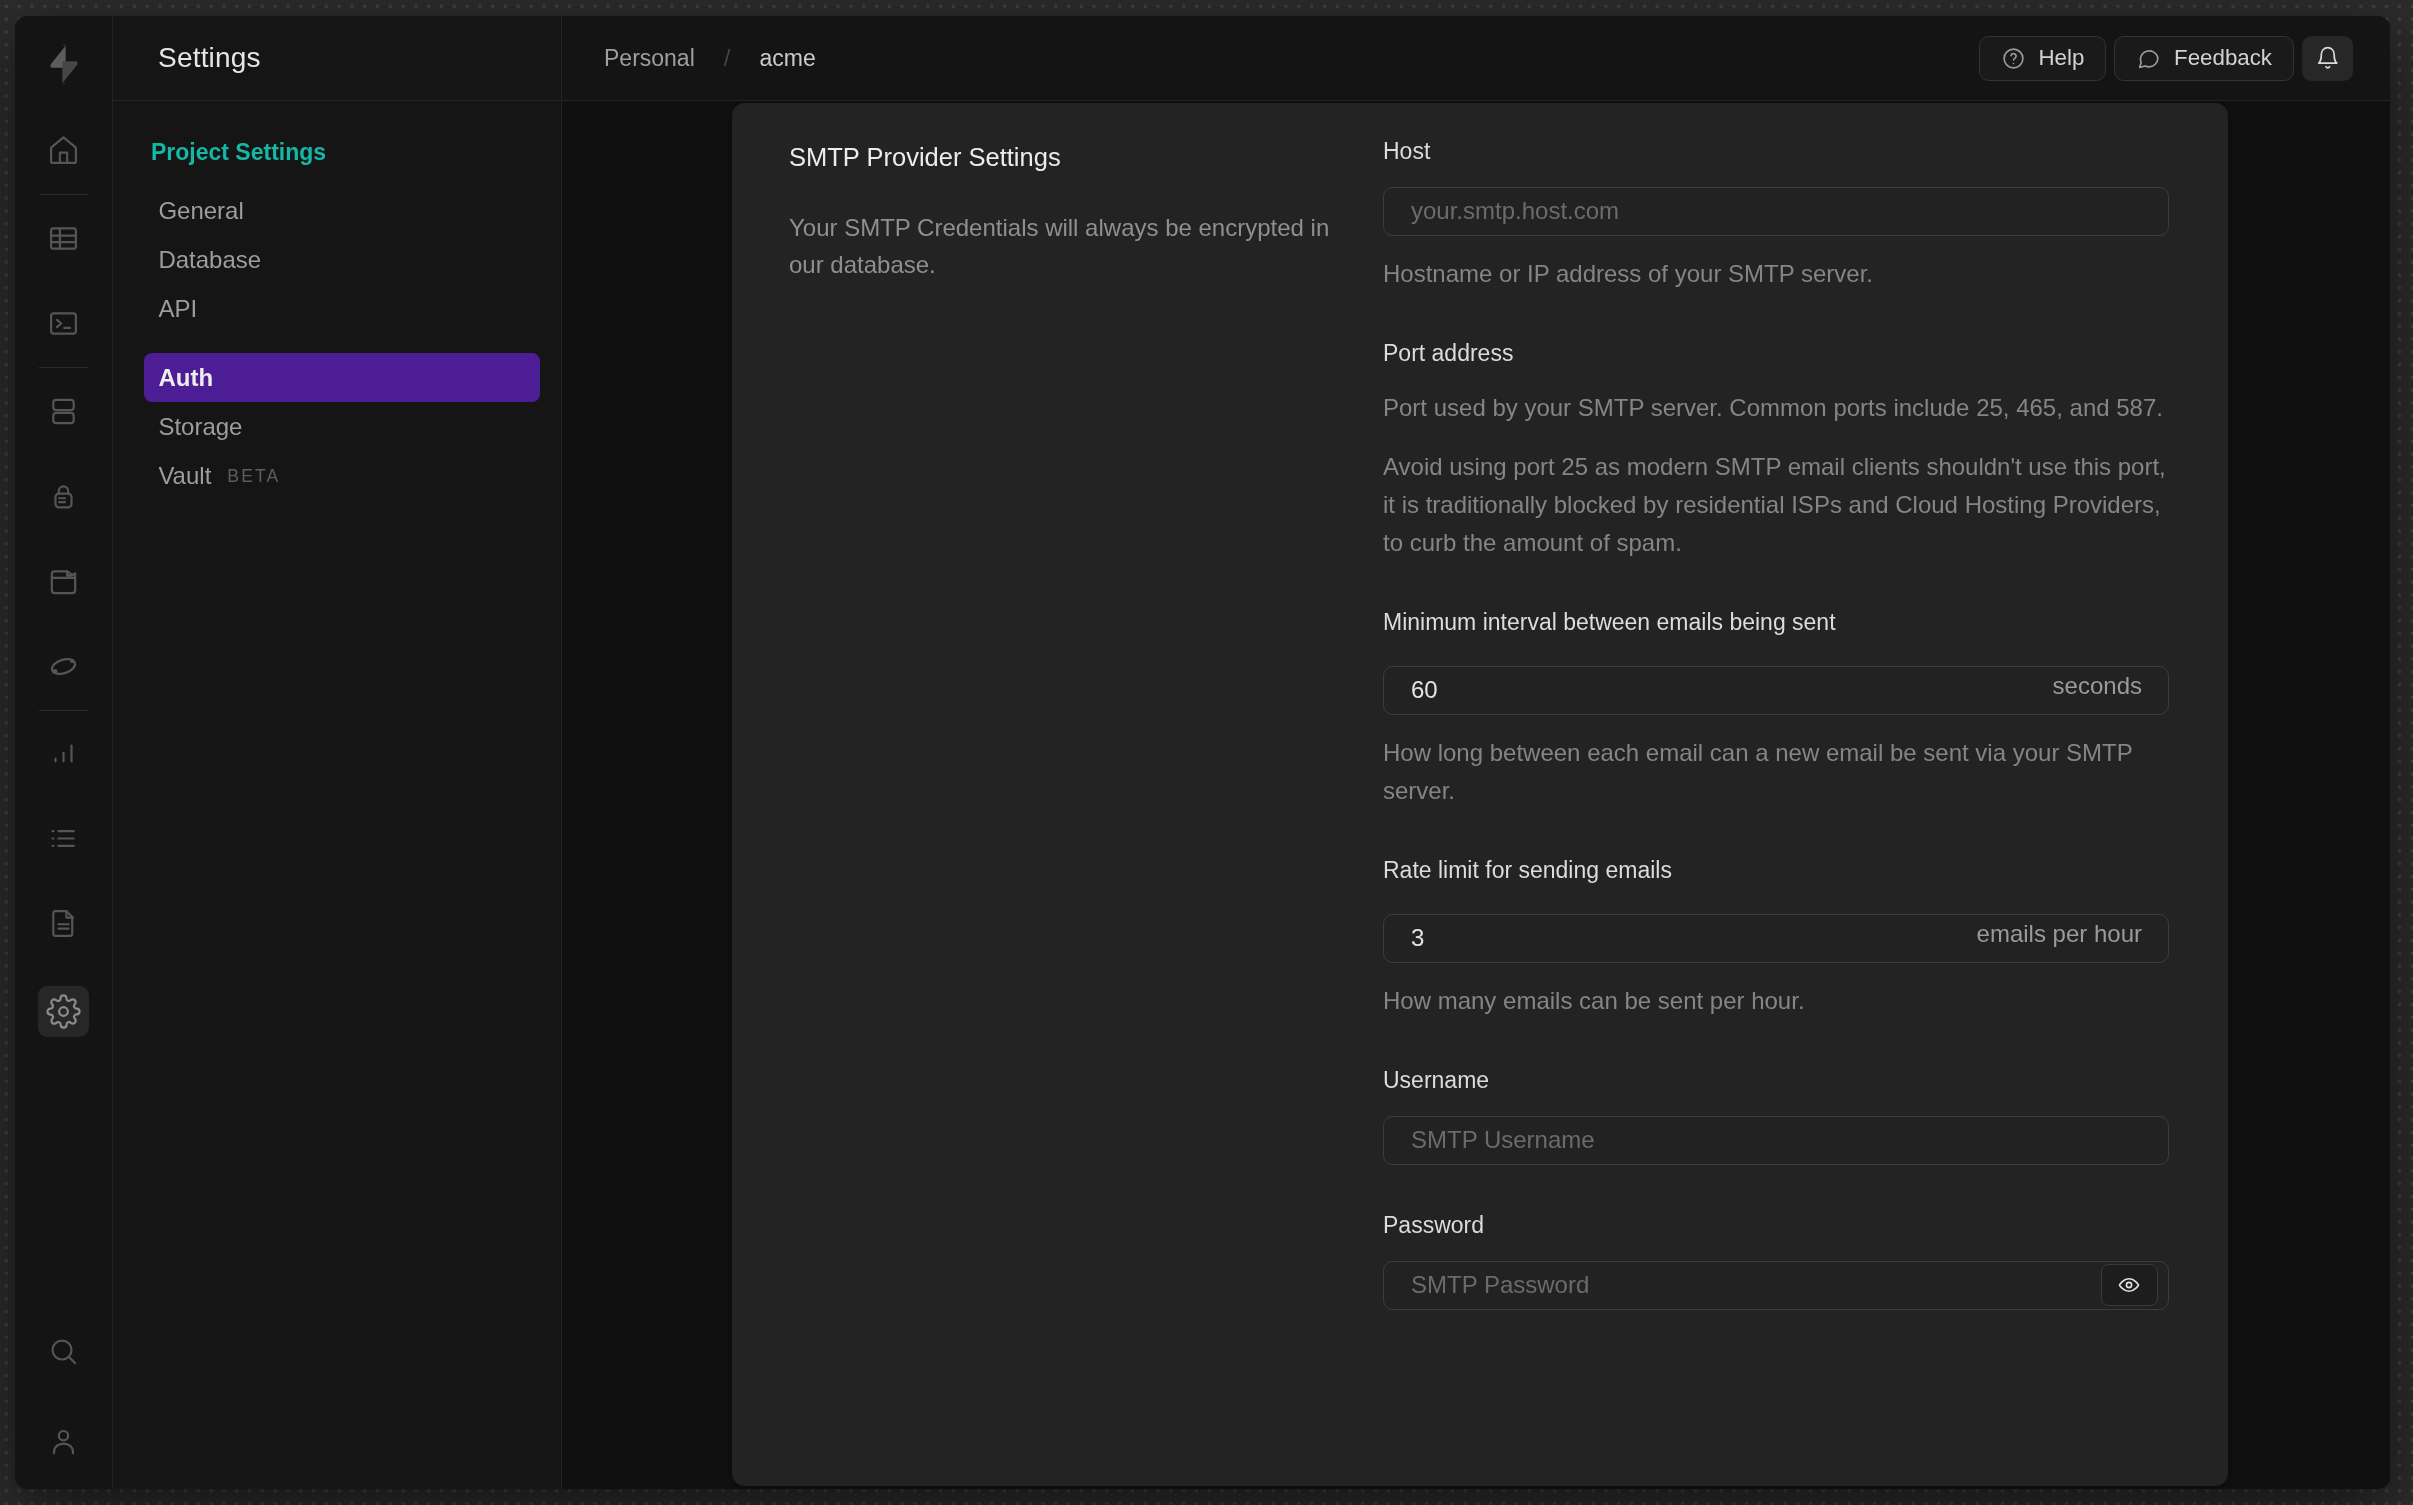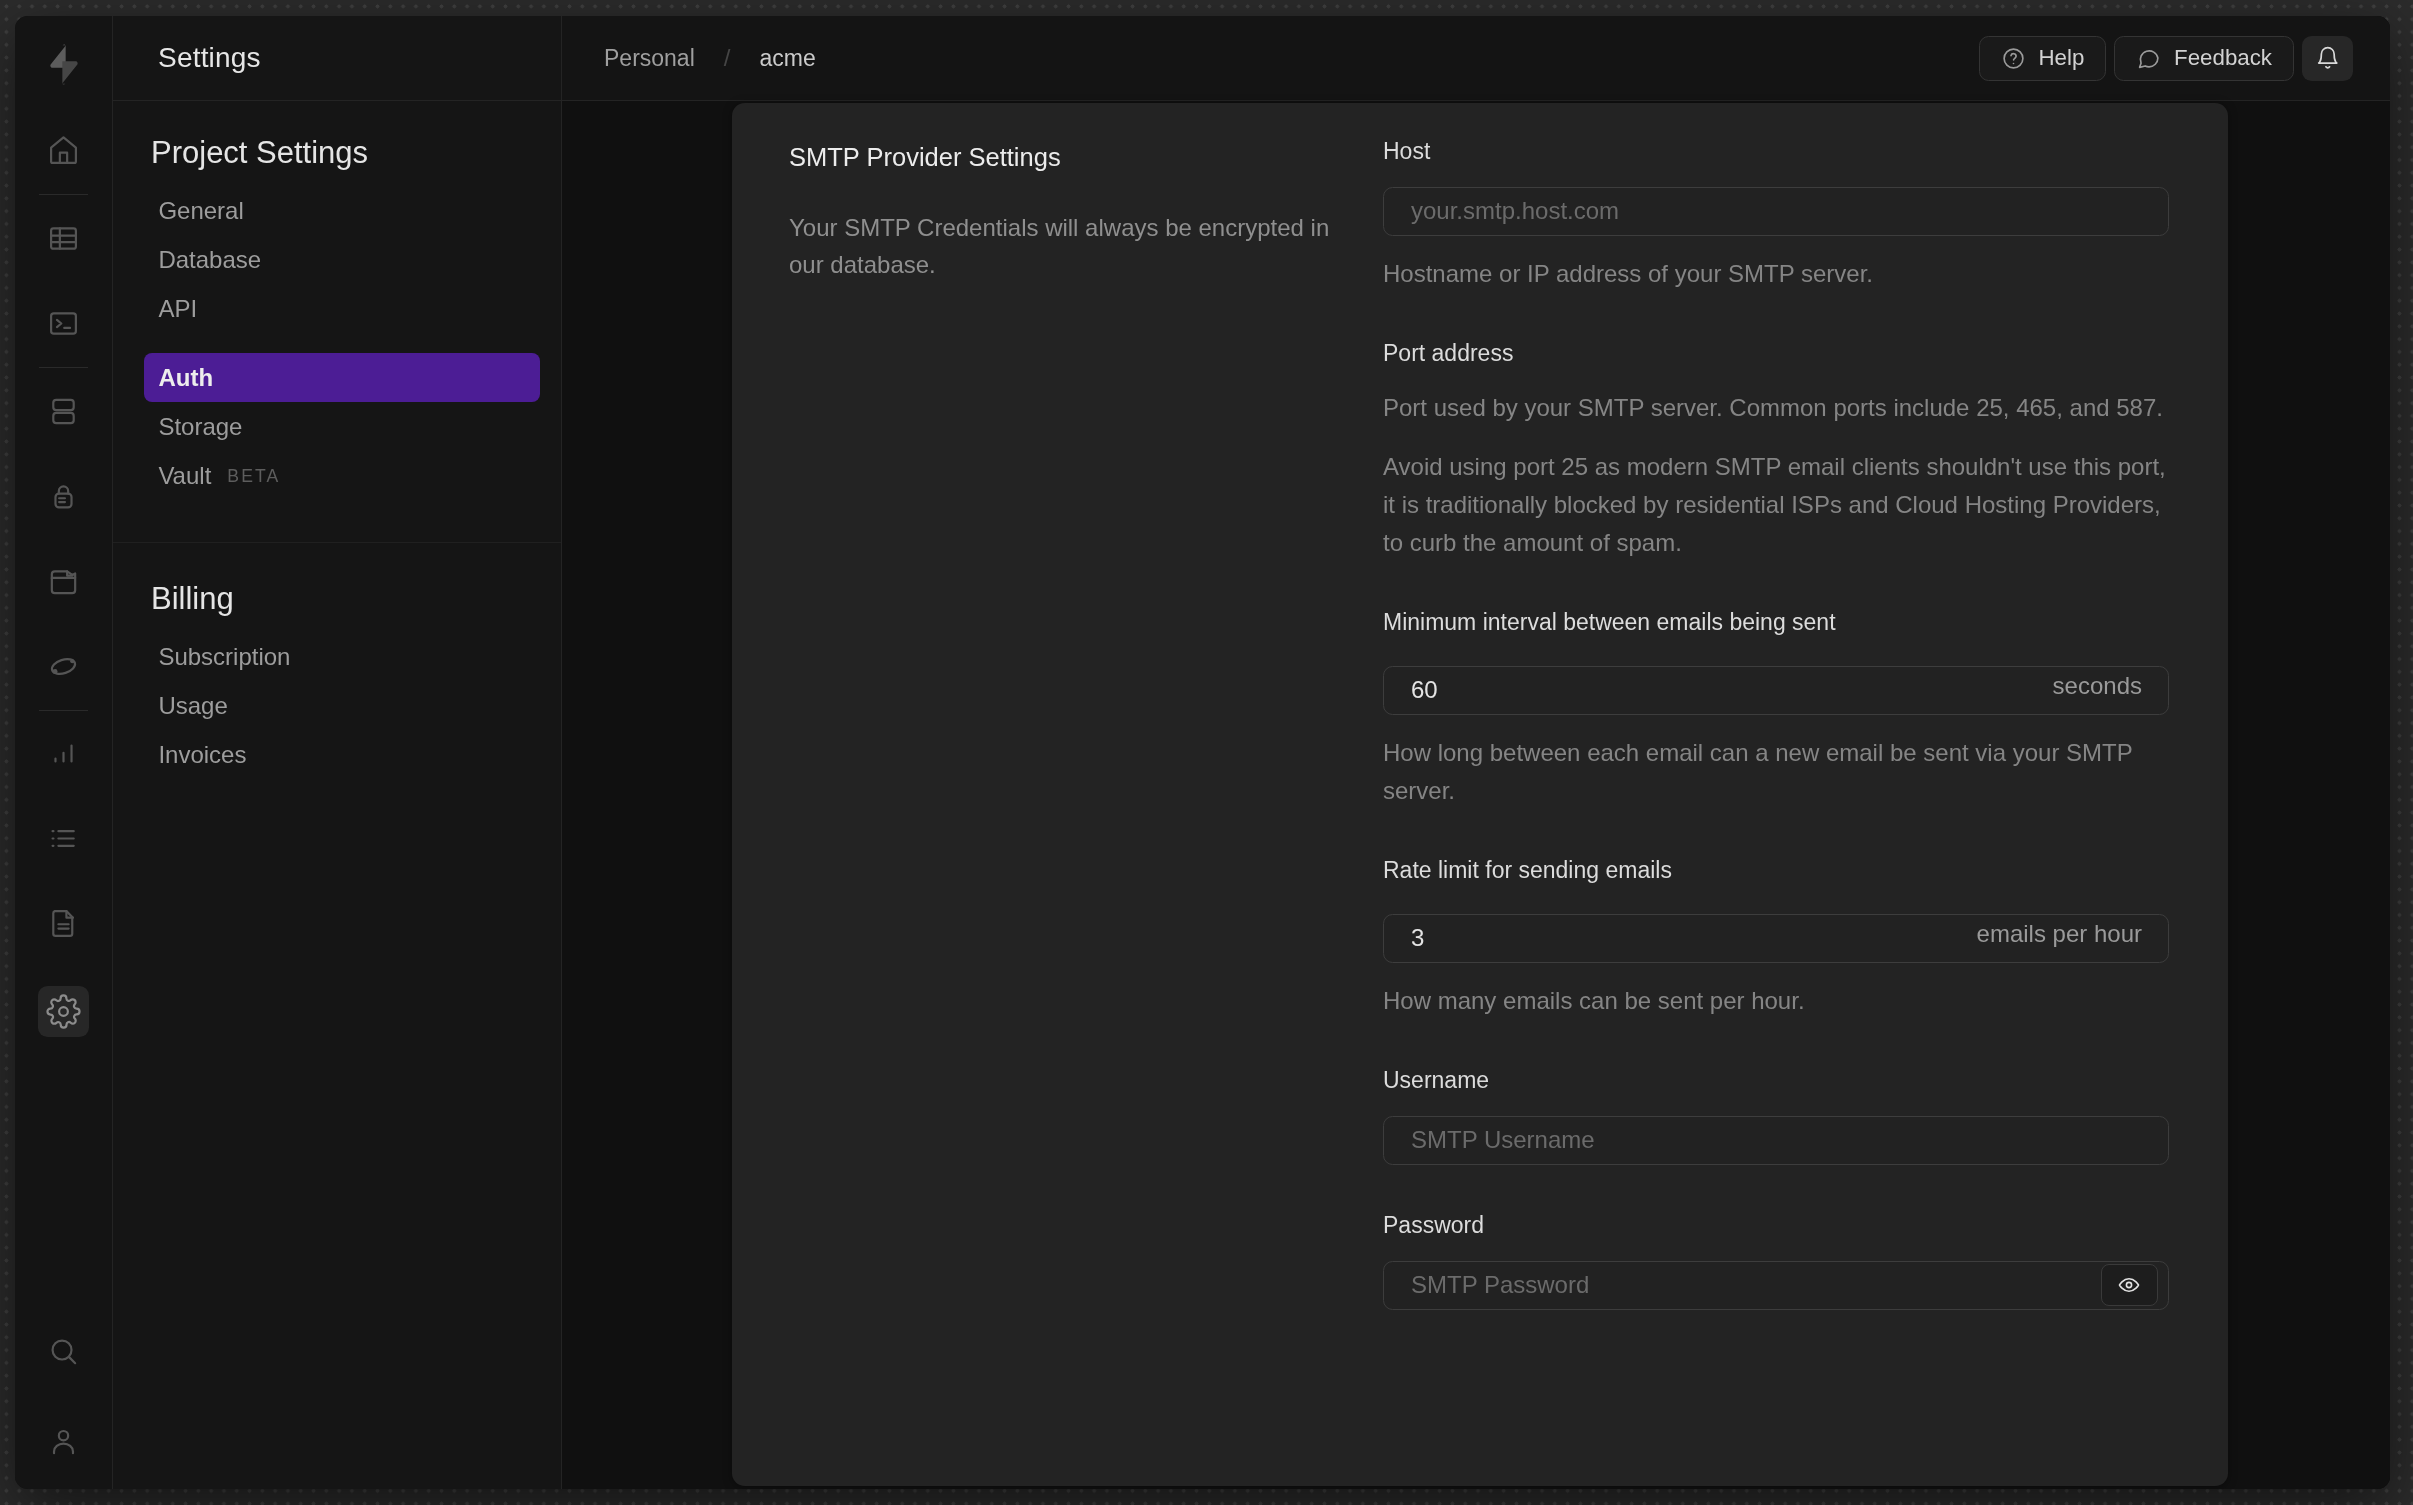--- a/index.html
+++ b/index.html
@@ -36,21 +36,21 @@
   .rail-divider { width:49px; height:0.8px; background:#2a2a2a; margin:-19px 0 21px 0; }
   .rail-bottom { margin-top:auto; display:flex; flex-direction:column; align-items:center; }
   .rail-bottom .rail-btn { margin-bottom:45px; }
   .rail-bottom .rail-btn:last-child { margin-bottom:25.5px; }
   
   .sidebar { width:449px; flex:0 0 449px; border-right:0.8px solid #242424; background:#151515; display:flex; flex-direction:column; }
   .sidebar-header { height:85px; flex:0 0 85px; border-bottom:0.8px solid #242424; display:flex; align-items:center; padding-left:45px; }
   .sidebar-title { font-size:28px; font-weight:400; color:#e6e6e6; letter-spacing:0.2px; }
   .menu-group { padding-top:34px; padding-bottom:42px; }
   .menu-group.bordered { border-top:0.8px solid #202020; padding-top:38px; }
-  .menu-heading { font-size:31px; color:#e5e5e5; margin:0 21.5px 16px 38px; height:35px; display:flex; align-items:center; }
+  .menu-heading { font-size:23px; color:#14b8a6; margin:0 21.5px 16px 38px; height:35px; display:flex; align-items:center;font-weight:bold; }
   .menu-item {
     height:49px; margin:0 21.5px 0 31px; padding-left:14.4px; border-radius:8px;
     display:flex; align-items:center; font-size:24px; color:#9d9d9d; cursor:pointer;
   }
   .menu-item.active { background:#4c1d95; color:#ededed; font-weight:700;margin-top:20px; }
   .menu-badge { font-size:17.6px; color:#5d5d5d; letter-spacing:.12em; margin-left:16px; padding-top:2.4px; }
   
   .main { flex:1; display:flex; flex-direction:column; background:#101010; min-width:0; }
   .topbar { height:85px; flex:0 0 85px; border-bottom:0.8px solid #242424; background:#141414;
     display:flex; align-items:center; padding:0 37px 0 42px;justify-content:space-between; }
@@ -211,26 +211,20 @@
         <div class="menu-heading">Project Settings</div>
         <div class="menu-item">General</div>
         <div class="menu-item">Database</div>
         <div class="menu-item">API</div>
         <div class="menu-item active">Auth</div>
         <div class="menu-item">Storage</div>
         <div class="menu-item">
           <span>Vault</span>
           <span class="menu-badge">BETA</span>
         </div>
-      </div>
-      <div class="menu-group bordered">
-        <div class="menu-heading">Billing</div>
-        <div class="menu-item">Subscription</div>
-        <div class="menu-item">Usage</div>
-        <div class="menu-item">Invoices</div>
       </div>
     </div>
   </nav>
 
   <div class="main">
     <header class="topbar">
       <div class="crumbs">
         <span class="crumb-org">Personal</span>
         <span class="crumb-sep">/</span>
         <span class="crumb-project">acme</span>

